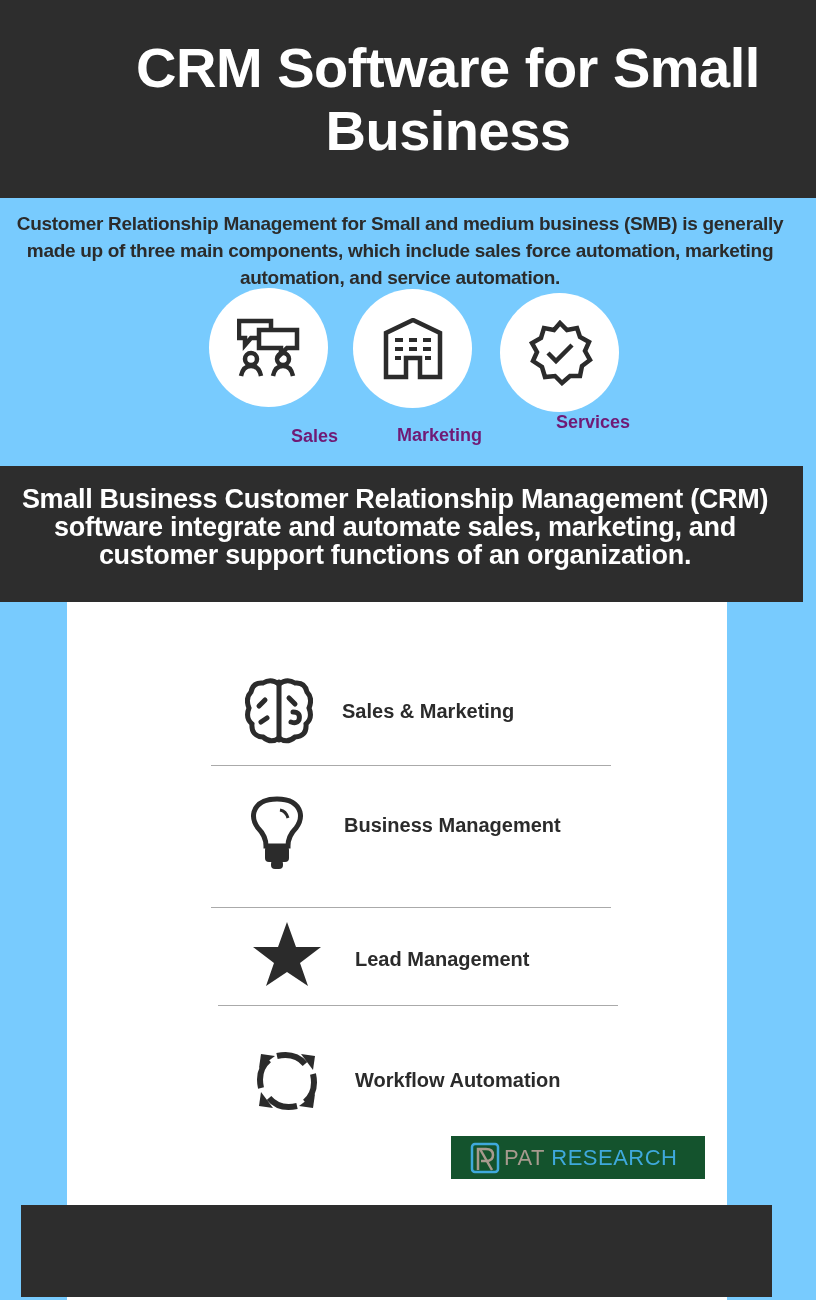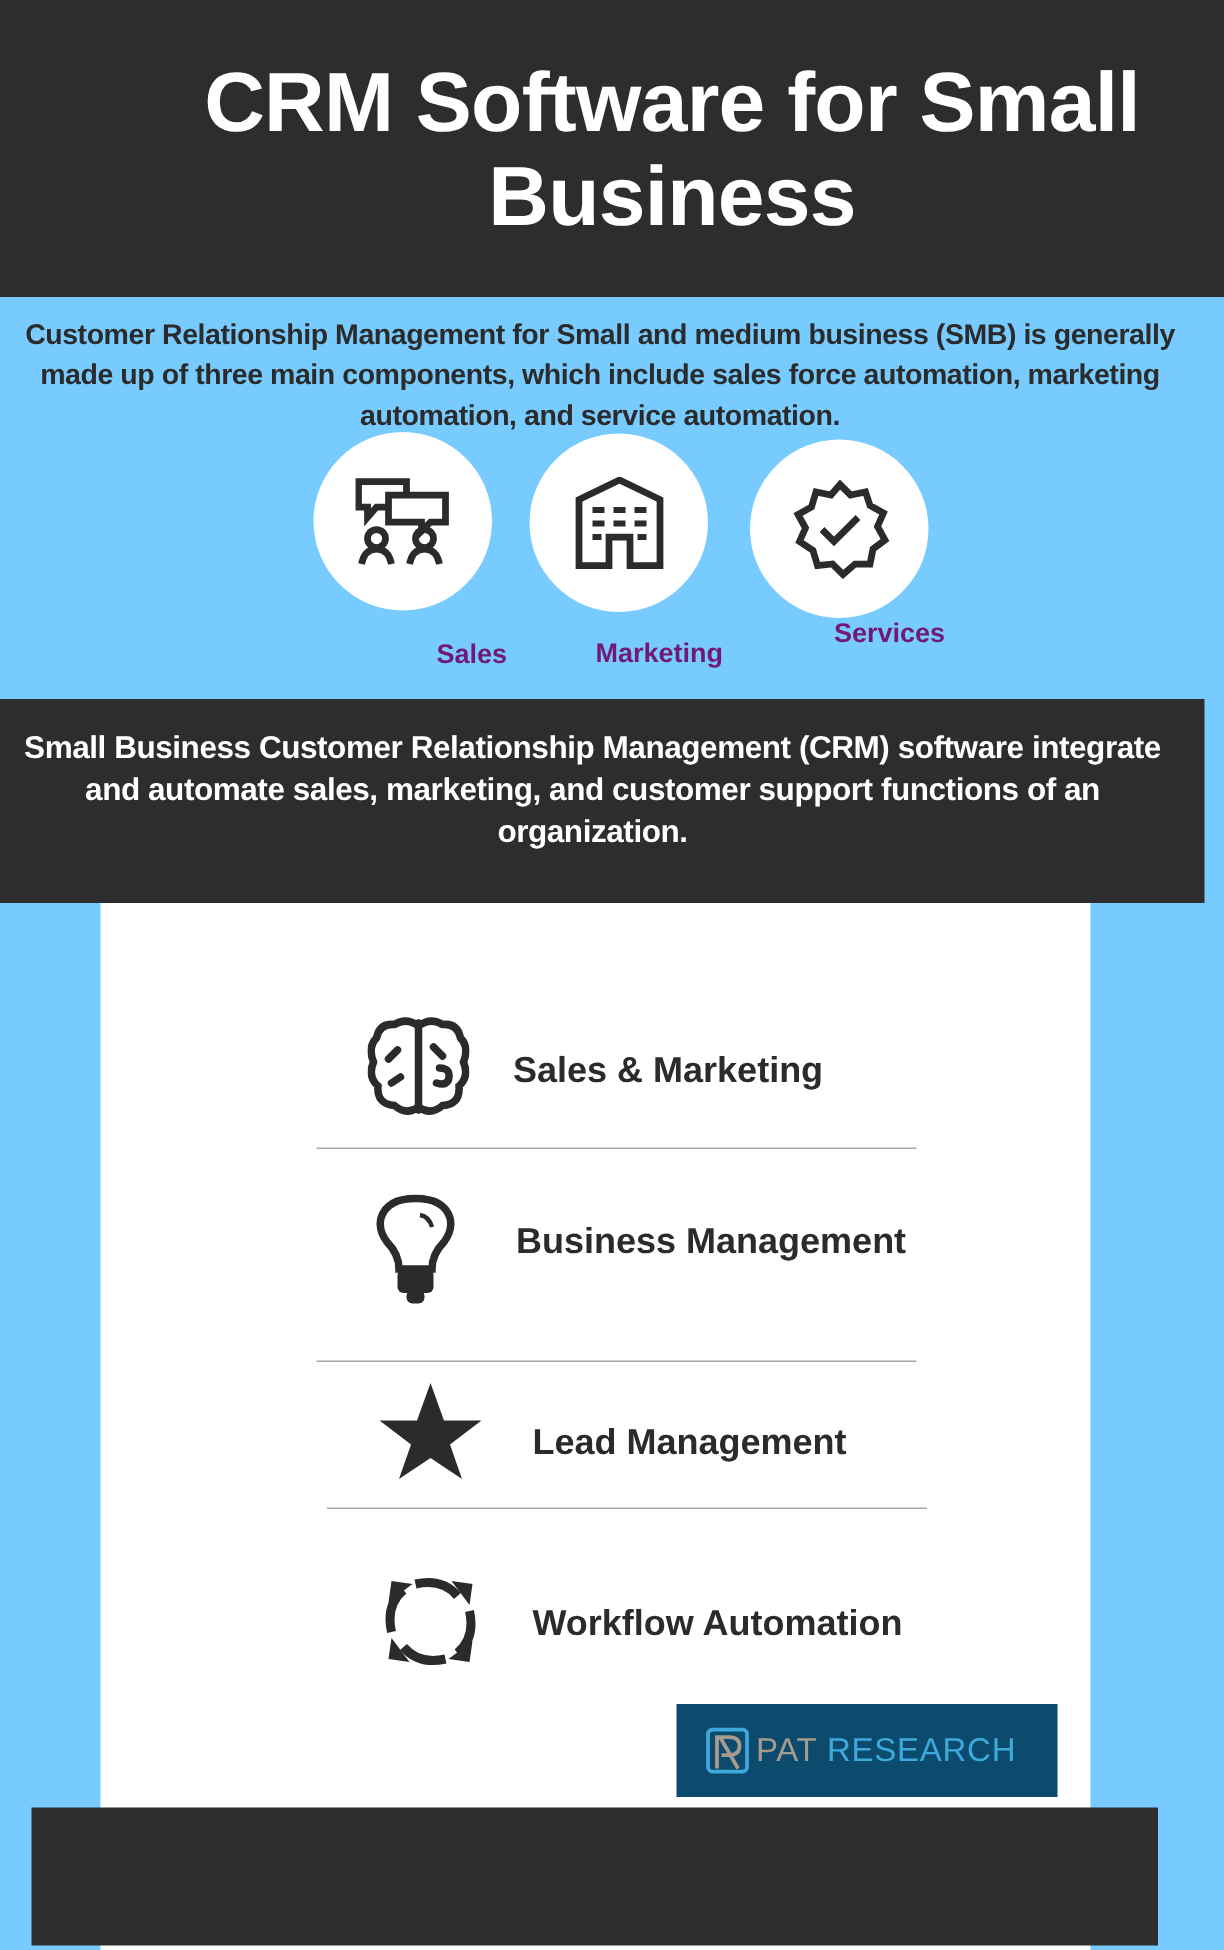--- a/index.html
+++ b/index.html
@@ -27,27 +27,27 @@
     .circle {
       width: 119px; height: 119px; border-radius: 50%; background: #ffffff;
       display: flex; align-items: center; justify-content: center;
     }
     .comp-label {
       width: 140px; text-align: right; font-weight: bold; font-size: 18px; color: #701a75;
     }
     #crm-band { left: 0; top: 466px; width: 803px; height: 136px; }
     #crm-text {
       left: 0; top: 485px; width: 790px; text-align: center; color: #ffffff;
-      font-weight: bold; font-size: 21px; line-height: 28px; letter-spacing: -0.3px;
+      font-weight: bold; font-size: 27px; line-height: 28px; letter-spacing: -0.3px;
     }
     #white-panel { left: 67px; top: 602px; width: 660px; height: 698px; background: #ffffff; }
-    .feat-label { font-weight: bold; font-size: 24px; color: #2b2b2b; white-space: nowrap; }
+    .feat-label { font-weight: bold; font-size: 20px; color: #2b2b2b; white-space: nowrap; }
     .divider { height: 1px; background: #aaaaaa; }
     #logo {
-      left: 451px; top: 1136px; width: 254px; height: 62px; background: #0c4a6e;
+      left: 451px; top: 1136px; width: 254px; height: 43px; background: #14532d;
       display: flex; align-items: center;
     }
     #logo-text {
       font-size: 22px; letter-spacing: 0.5px; white-space: nowrap;
     }
     #footer { left: 21px; top: 1205px; width: 751px; height: 92px; }
   </style>
 </head>
 <body>
 

